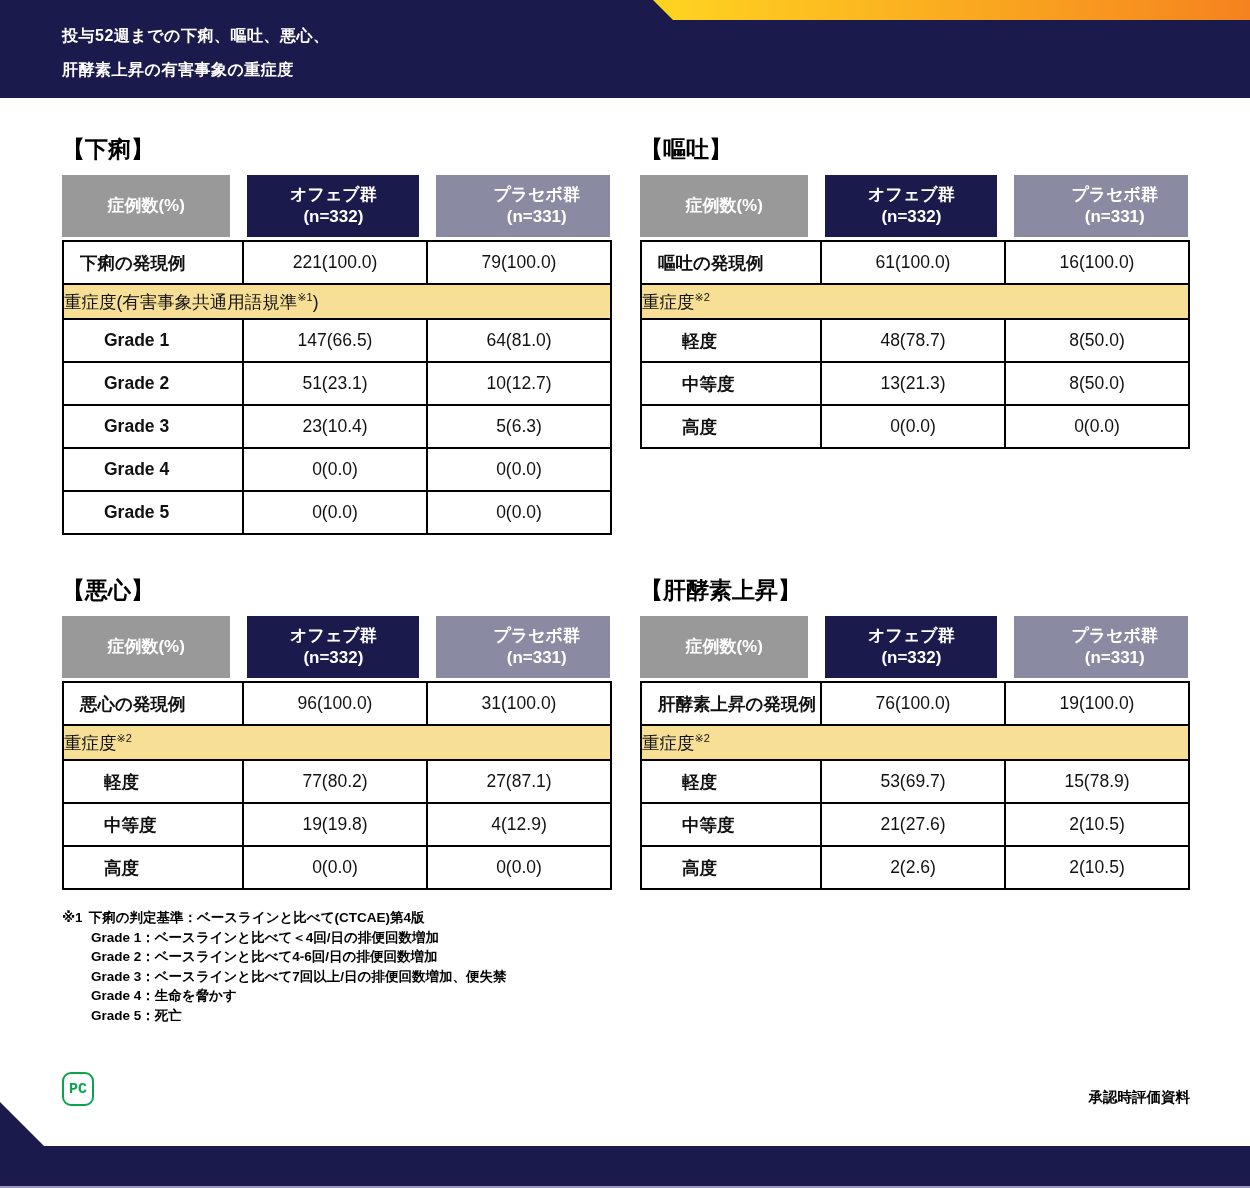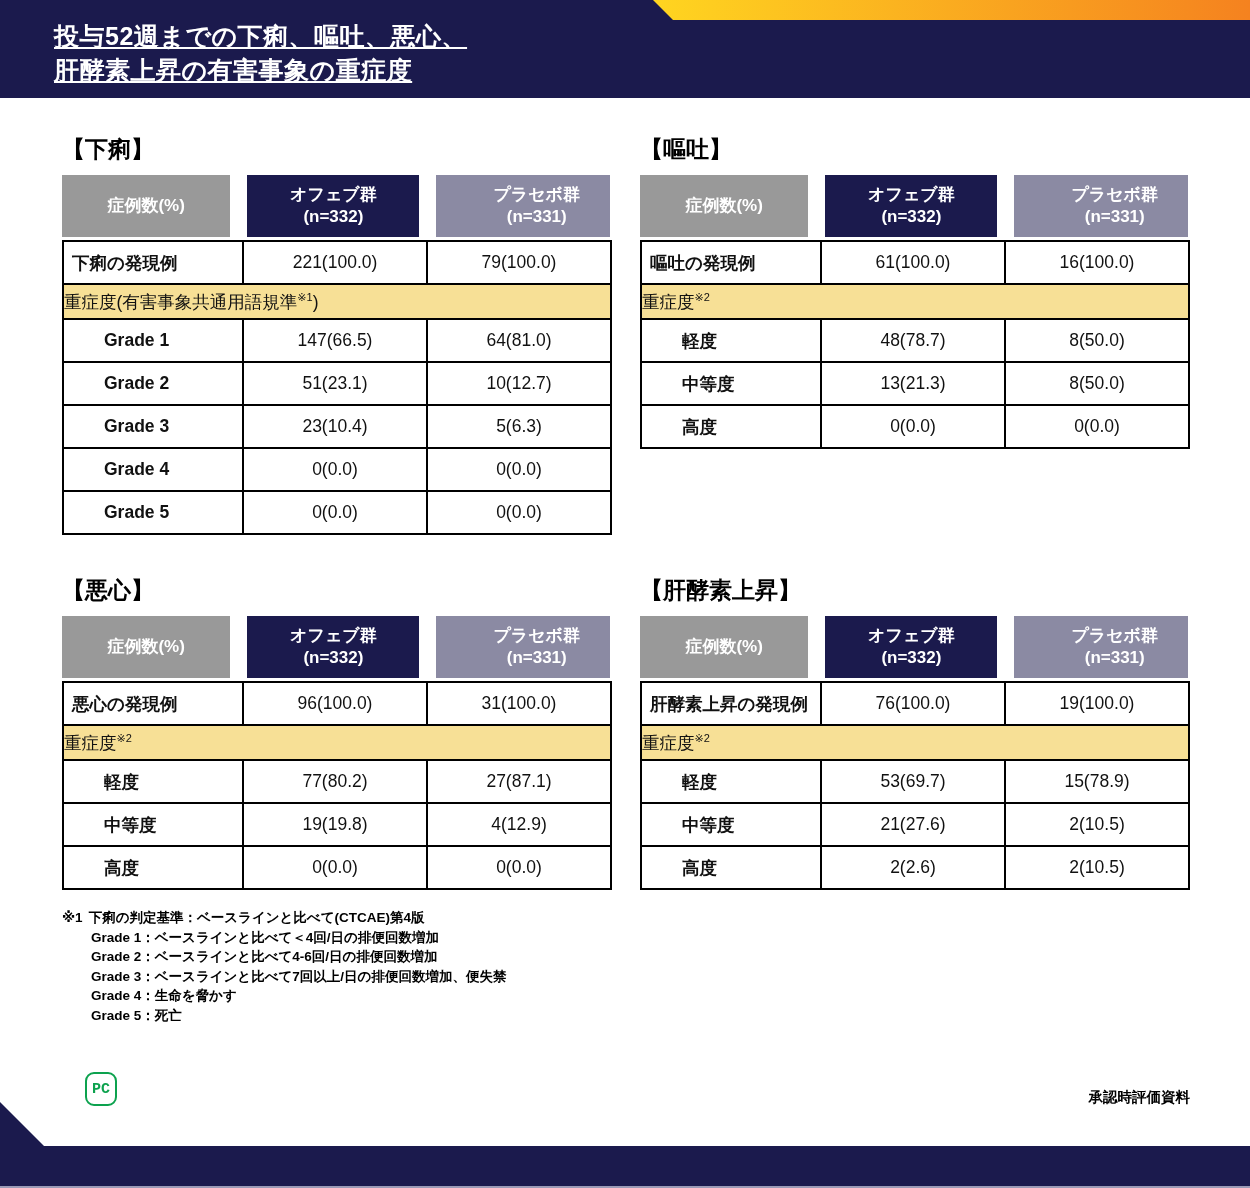--- a/index.html
+++ b/index.html
@@ -3,55 +3,55 @@
 <meta charset="utf-8">
 <style>
   * { margin:0; padding:0; box-sizing:border-box; }
   html,body { background:#fff; }
   .page {
     position:relative; width:1250px; height:1188px; background:#ffffff; overflow:hidden;
     font-family:"Liberation Sans","DejaVu Sans",sans-serif; color:#111;
   }
   
   .header-band { position:absolute; top:0; left:0; width:1250px; height:98px; background:#1B1A4D; }
-  .header-title { position:absolute; left:54px; top:19px; color:#fff; font-size:25px; font-weight:bold; line-height:34px; letter-spacing:0.5px;text-decoration:underline; }
+  .header-title { position:absolute; left:62px; top:19px; color:#fff; font-size:16px; font-weight:bold; line-height:34px; letter-spacing:0.5px; }
   .accent-stripe { position:absolute; top:0; right:0; width:597px; height:20px;
     background:linear-gradient(90deg,#FFD520 0%,#F5821F 100%);
     clip-path:polygon(0 0,100% 0,100% 100%,20px 100%); }
   
   .table-block { position:absolute; width:548px; }
   .tb1 { left:62px;  top:134px; }
   .tb2 { left:640px; top:134px; }
   .tb3 { left:62px;  top:575px; }
   .tb4 { left:640px; top:575px; }
   .tbl-title { font-size:23px; font-weight:bold; color:#000; margin-bottom:11px; line-height:30px; }
   .thead { display:flex; gap:17px; height:62px; margin-bottom:3px; }
   .th { display:flex; flex-direction:column; justify-content:center; align-items:center;
         color:#fff; font-weight:bold; font-size:17px; line-height:22px; text-align:center; }
   .th-label   { width:178px; background:#999999; }
   .th-ofev    { width:182px; background:#1B1A4D; }
   .th-placebo { width:182px; background:#8B8AA3;padding-left:27px; }
   table.tb { border-collapse:collapse; table-layout:fixed; width:548px; }
   table.tb col.c1 { width:180px; } table.tb col.c2 { width:184px; } table.tb col.c3 { width:184px; }
   table.tb td { border:2px solid #000; font-size:17.5px; height:43px; background:#fff; }
-  td.label-cell { background:#FBF2D0; font-weight:bold; padding-left:8px; }
+  td.label-cell { background:#FBF2D0; font-weight:bold; padding-left:16px; }
   td.sev-label  { padding-left:40px; }
   td.val { text-align:center; }
   tr.band-row td { background:#F7E096; font-weight:normal; padding-left:0; height:35px;margin-top:22px; }
   tr.band-row sup { font-size:11px; }
   
   .footnote { position:absolute; top:908px; font-size:13.5px; font-weight:bold; line-height:19.5px; color:#000; }
   .fn-left  { left:62px; }
   .fn-right { left:555px; }
   .fn-heading .fn-marker { margin-right:6px; }
   .fn-lines { padding-left:29px; }
   
   .pc-logo { position:absolute; left:62px; top:1072px; width:32px; height:34px;
     border:2.5px solid #0CA24E; border-radius:9px; display:flex; align-items:center; justify-content:center;
-    color:#0CA24E; font-weight:bold; font-size:15px; font-family:"Liberation Mono","DejaVu Sans Mono",monospace;margin-left:23px; }
+    color:#0CA24E; font-weight:bold; font-size:15px; font-family:"Liberation Mono","DejaVu Sans Mono",monospace; }
   .source-label { position:absolute; top:1088px; right:60px; font-size:14.5px; font-weight:bold; color:#000; }
   .footer-wedge { position:absolute; left:0; top:1102px; width:45px; height:45px; background:#1B1A4D;
     clip-path:polygon(0 0,100% 100%,0 100%); }
   .footer-band { position:absolute; left:0; top:1146px; width:1250px; height:42px; background:#1B1A4D; }
   .footer-edge { position:absolute; left:0; top:1186px; width:1250px; height:2px; background:#9B9AB6; }
 </style>
 </head>
 <body>
 
 <div class="page">

